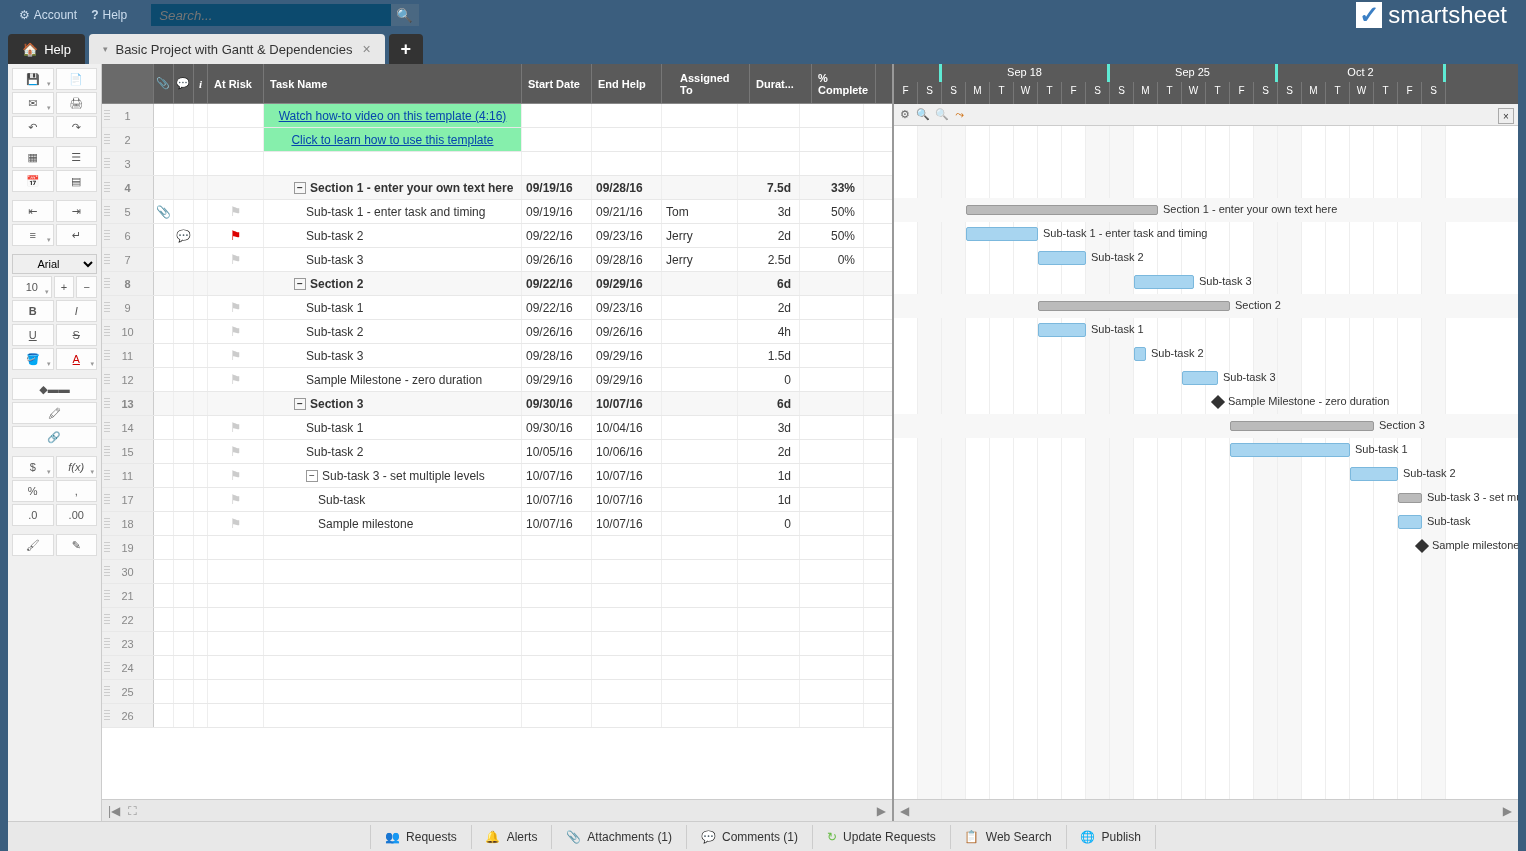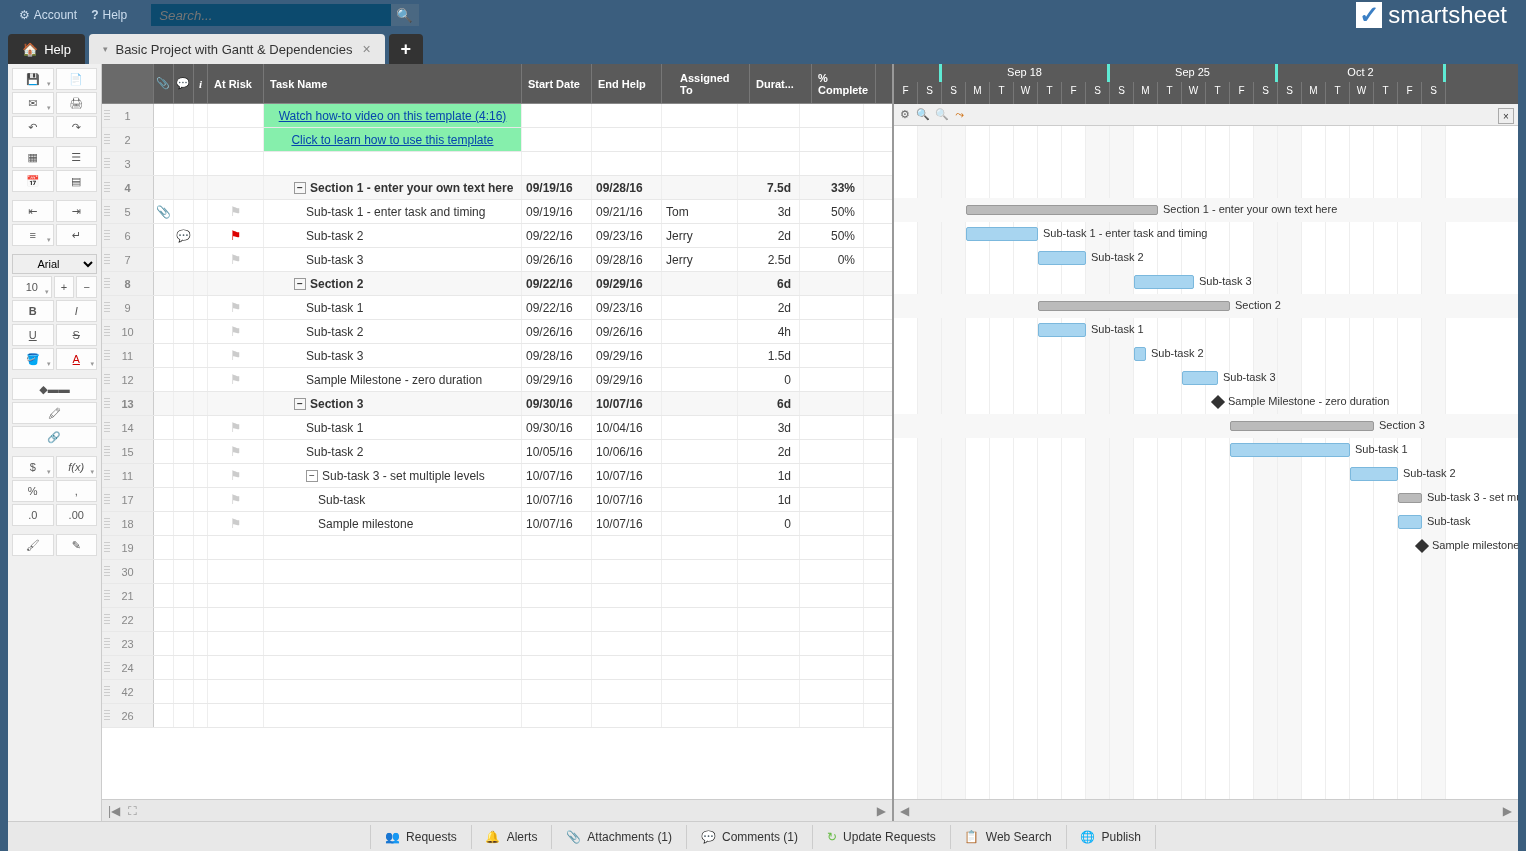--- a/index.html
+++ b/index.html
@@ -598,21 +598,21 @@
     <div class="cell info"></div>
     <div class="cell atrisk"></div>
     <div class="cell taskname"></div>
     <div class="cell date"></div>
     <div class="cell date"></div>
     <div class="cell assigned"></div>
     <div class="cell duration"></div>
     <div class="cell complete"></div>
             </div>
             <div class="row">
-    <div class="cell rownum">42</div>
+    <div class="cell rownum">25</div>
     <div class="cell attach"></div>
     <div class="cell comment"></div>
     <div class="cell info"></div>
     <div class="cell atrisk"></div>
     <div class="cell taskname"></div>
     <div class="cell date"></div>
     <div class="cell date"></div>
     <div class="cell assigned"></div>
     <div class="cell duration"></div>
     <div class="cell complete"></div>

